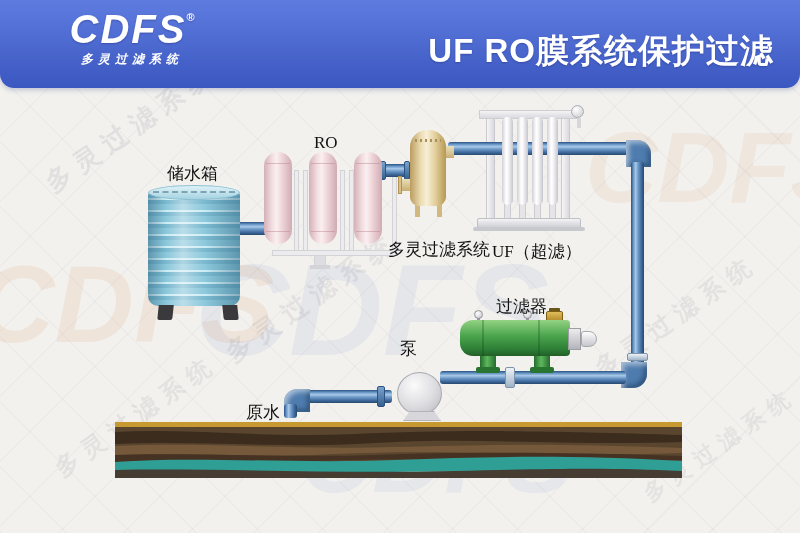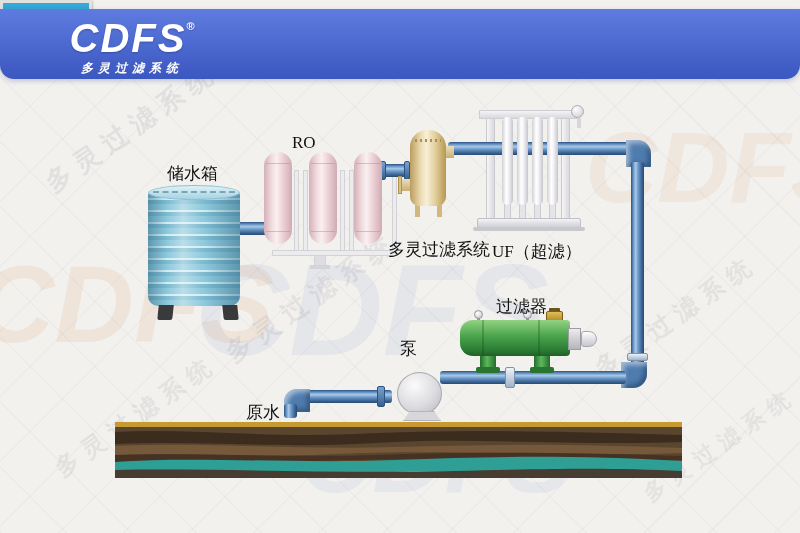--- a/index.html
+++ b/index.html
@@ -7,21 +7,21 @@
     --ribbon_top:#5b77d8; --ribbon_bottom:#3c55bb;
     --pipe_blue:#4a7ab8; --tank_cyan:#8ecade; --ro_pink:#f2dcdf;
     --vessel_beige:#ecd9ae; --filter_green:#3f9b46; --brass:#c39c38;
     --water_blue:#2d9fce; --bg:#f2f1ee; --label_color:#111111;
   }
   *{margin:0;padding:0;box-sizing:border-box;}
   body{font-family:"Liberation Sans","DejaVu Sans",sans-serif;background:#888;}
   #page{position:relative;width:800px;height:533px;background:var(--bg);overflow:hidden;}
 
   
-  .header{position:absolute;left:0;top:9px;width:800px;height:70px;z-index:20;
+  .header{position:absolute;left:0;top:0;width:800px;height:88px;z-index:20;
     background:linear-gradient(180deg,var(--header_top),var(--header_bottom));
     border-radius:0 0 14px 14px;box-shadow:0 2px 5px rgba(40,60,130,.25);}
   .logo{position:absolute;left:42px;top:8px;width:180px;text-align:center;color:#fff;}
   .logo .brand{font-size:40px;font-weight:bold;font-style:italic;letter-spacing:2px;line-height:1.05;
     text-shadow:0 1px 2px rgba(0,0,60,.25);}
   .logo .brand sup{font-size:11px;font-style:normal;vertical-align:22px;letter-spacing:0;}
   .logo .sub{font-size:12px;font-weight:bold;font-style:italic;letter-spacing:5px;margin-top:1px;white-space:nowrap;}
   .header .title{position:absolute;right:26px;top:29px;font-size:33px;font-weight:bold;color:#fff;
     letter-spacing:1px;text-shadow:0 1px 2px rgba(0,0,60,.25);white-space:nowrap;}
 
@@ -131,20 +131,21 @@
   <div class="ghost cjk" style="left:210px;top:280px;font-size:26px;color:rgba(110,110,125,.11);transform:rotate(-35deg);">多灵过滤系统</div>
   <div class="ghost cjk" style="left:580px;top:300px;font-size:24px;color:rgba(110,110,125,.11);transform:rotate(-35deg);">多灵过滤系统</div>
   <div class="ghost cjk" style="left:40px;top:400px;font-size:24px;color:rgba(110,110,125,.11);transform:rotate(-35deg);">多灵过滤系统</div>
   <div class="ghost cjk" style="left:630px;top:430px;font-size:22px;color:rgba(110,110,125,.10);transform:rotate(-35deg);">多灵过滤系统</div>
 
   <div class="header">
     <div class="logo">
       <div class="brand"><span>CDFS</span><sup>®</sup></div>
       <div class="sub">多灵过滤系统</div>
     </div>
+    <div class="title">UF RO膜系统保护过滤</div>
   </div>
 
   <svg style="position:absolute;left:115px;top:422px;z-index:2;" width="567" height="56" viewBox="0 0 567 56">
     <rect x="0" y="3" width="567" height="45" fill="#5a452f"></rect>
     <rect x="0" y="0" width="567" height="5" fill="#c79a31"></rect>
     <path d="M0,10 C70,6 150,16 240,12 S420,8 567,13 L567,20 C460,24 360,15 260,21 S90,18 0,22 Z" fill="#3c2c1d"></path>
     <path d="M0,24 C90,20 180,28 280,25 S450,22 567,26 L567,31 C450,35 330,27 220,32 S80,30 0,33 Z" fill="#75593a"></path>
     <path d="M0,33 C80,30 170,36 260,33 S440,30 567,34 L567,38 C440,41 320,35 200,39 S70,37 0,40 Z" fill="#453223"></path>
     <path d="M0,40 C80,34 180,42 280,38 S460,33 567,39 L567,50 C460,54 340,47 240,51 S80,49 0,50 Z" fill="#2f9e94"></path>
     <path d="M0,48 C100,46 220,52 340,49 S500,46 567,49 L567,56 L0,56 Z" fill="#463c31"></path>
@@ -225,21 +226,21 @@
   <div class="eq valve-stem"></div>
   <div class="eq valve-body"></div>
   <div class="eq gf-body"></div>
   <div class="eq gf-cap1"></div>
   <div class="eq gf-cap2"></div>
 
   <div class="eq pump-body"></div>
   <div class="eq pump-base"></div>
 
   <div class="lbl" style="left:167px;top:162px;">储水箱</div>
-  <div class="lbl" style="left:292px;top:133px;">RO</div>
+  <div class="lbl" style="left:314px;top:133px;">RO</div>
   <div class="lbl" style="left:388px;top:238px;">多灵过滤系统</div>
   <div class="lbl" style="left:492px;top:240px;">UF（超滤）</div>
   <div class="lbl" style="left:496px;top:295px;">过滤器</div>
   <div class="lbl" style="left:400px;top:337px;">泵</div>
   <div class="lbl" style="left:246px;top:401px;">原水</div>
 
 
 </div>
 
 </body></html>

